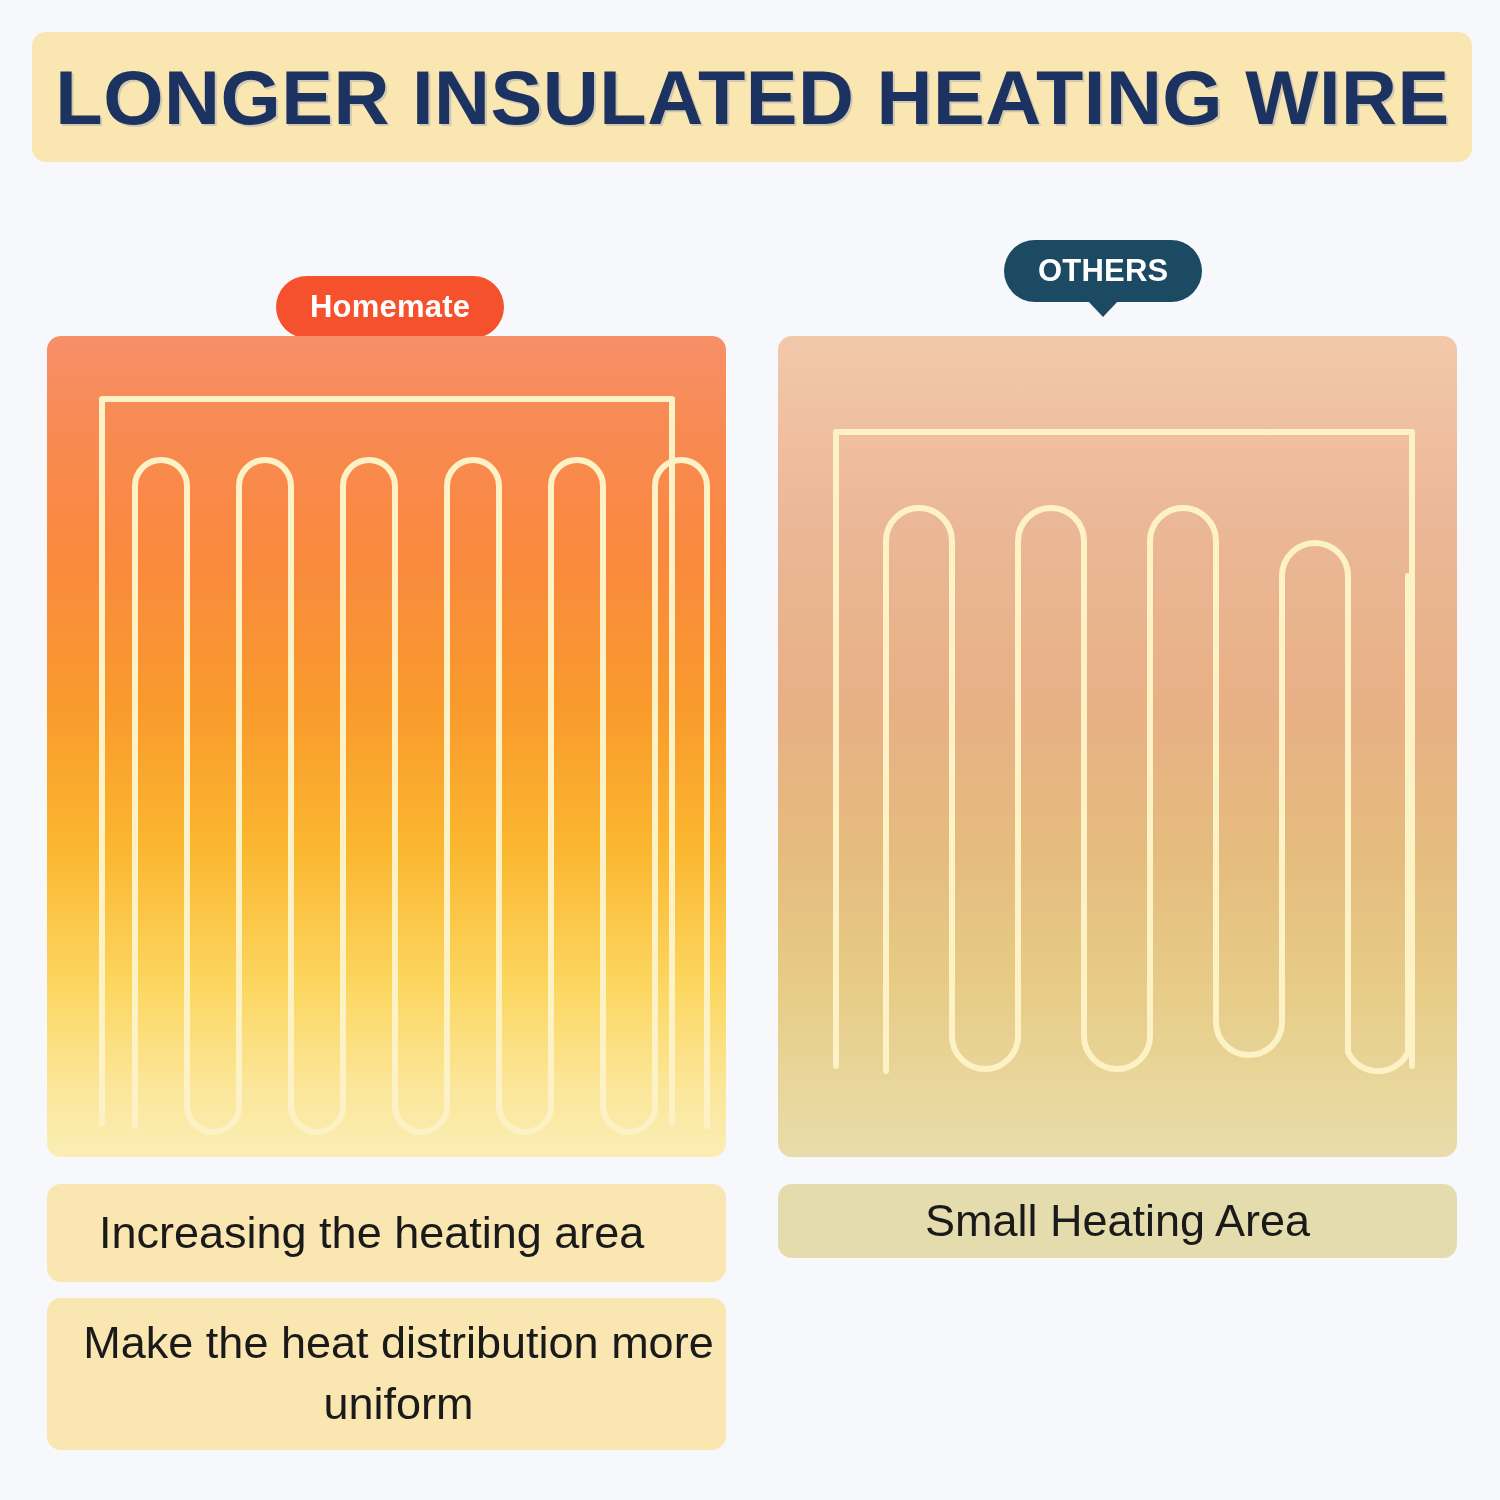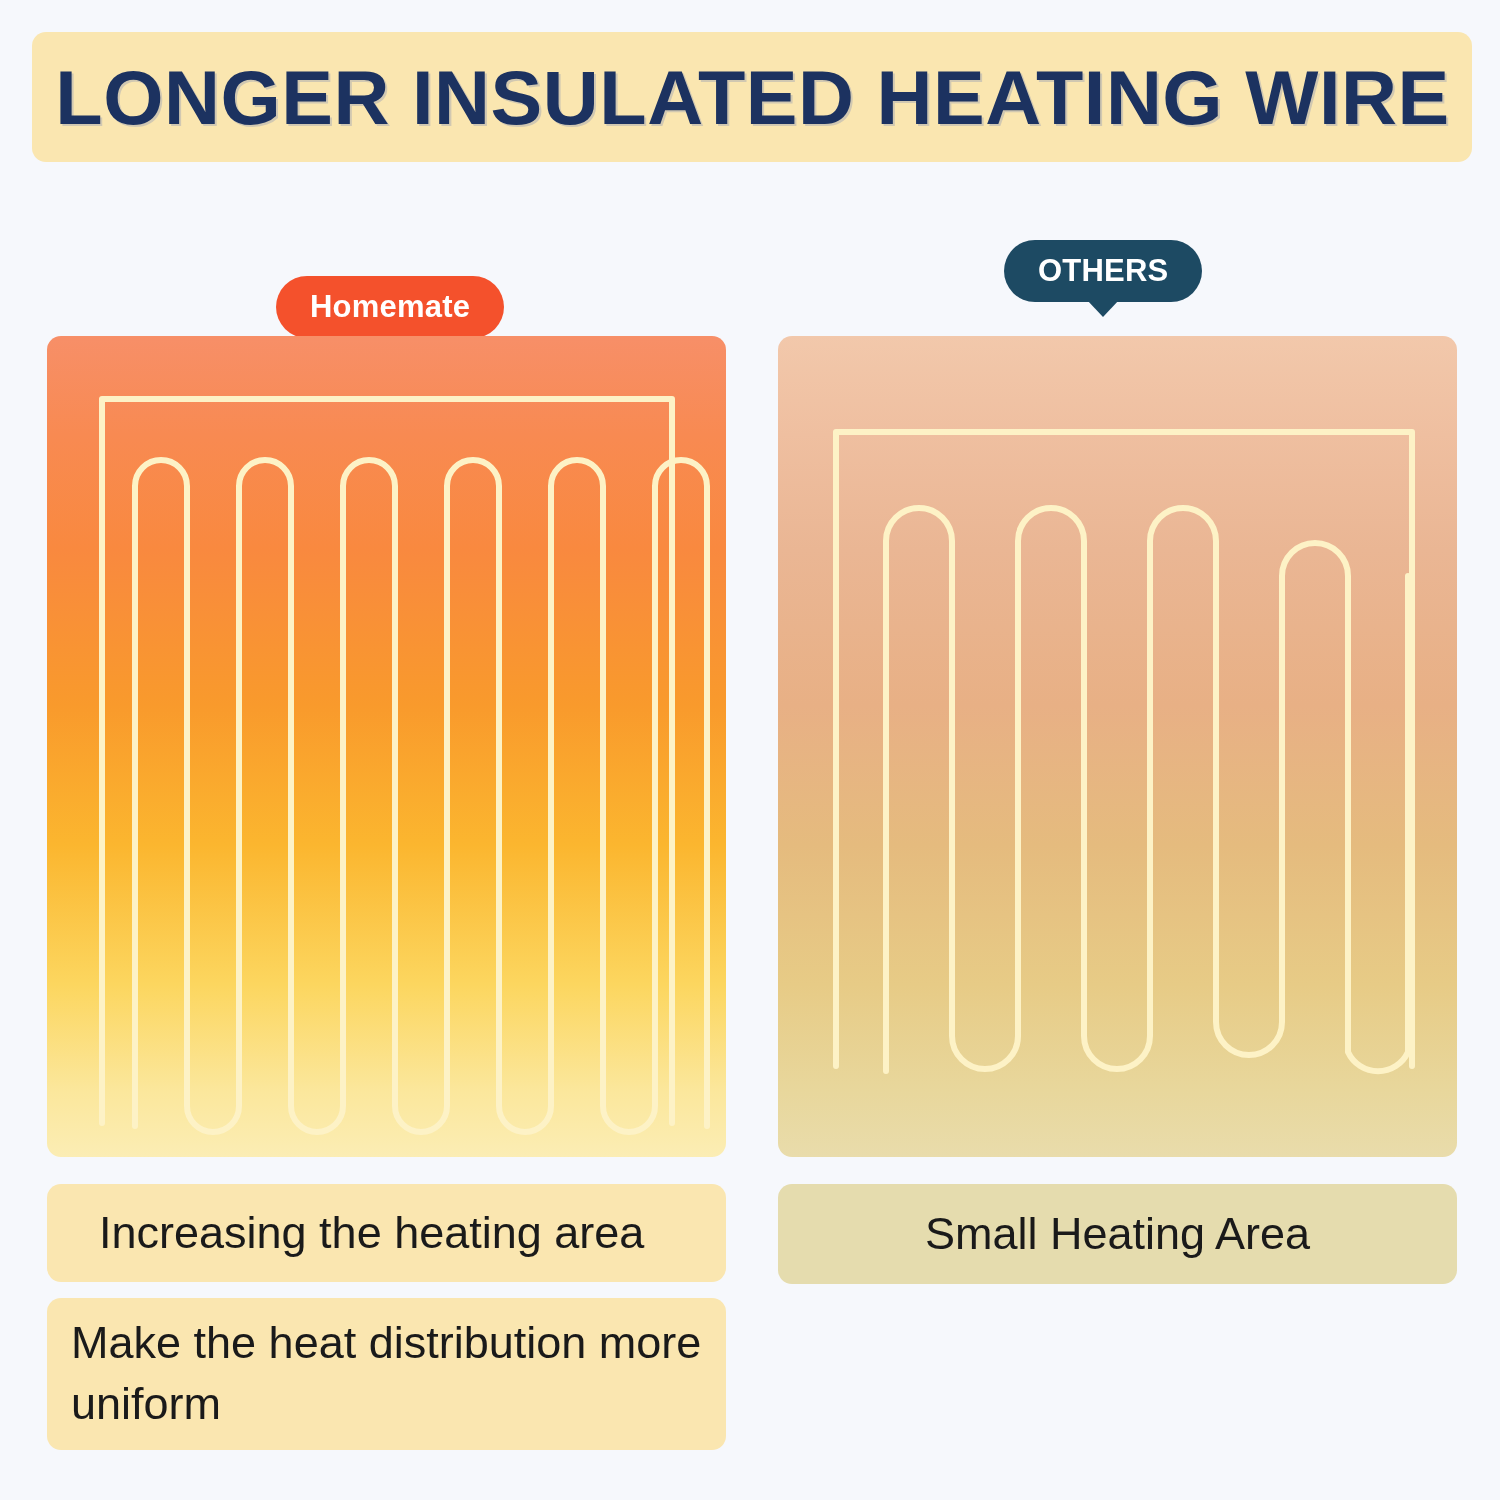--- a/index.html
+++ b/index.html
@@ -112,36 +112,37 @@
   
   .caption {
     position:absolute;
     border-radius:14px;
     display:flex;
     align-items:center;
     font-family:"Liberation Sans Narrow","Liberation Sans", sans-serif;
     color:#1a1a1a;
     font-size:45px;
     line-height:1.35;
+    text-align:center;
   }
   .cap-l1 {
     left:47px; top:1184px;
     width:679px; height:98px;
     background:#fae6b0;
     padding-left:52px;
   }
   .cap-l2 {
     left:47px; top:1298px;
     width:679px; height:152px;
     background:#fae6b0;
     padding-left:24px;
   }
   .cap-r1 {
     left:778px; top:1184px;
-    width:679px; height:100px;
+    width:679px; height:74px;
     background:#e5dcae;
     justify-content:center;
     padding:0 20px;
     text-align:center;
   }
 </style>
 </head>
 <body>
 
 <div id="stage">

